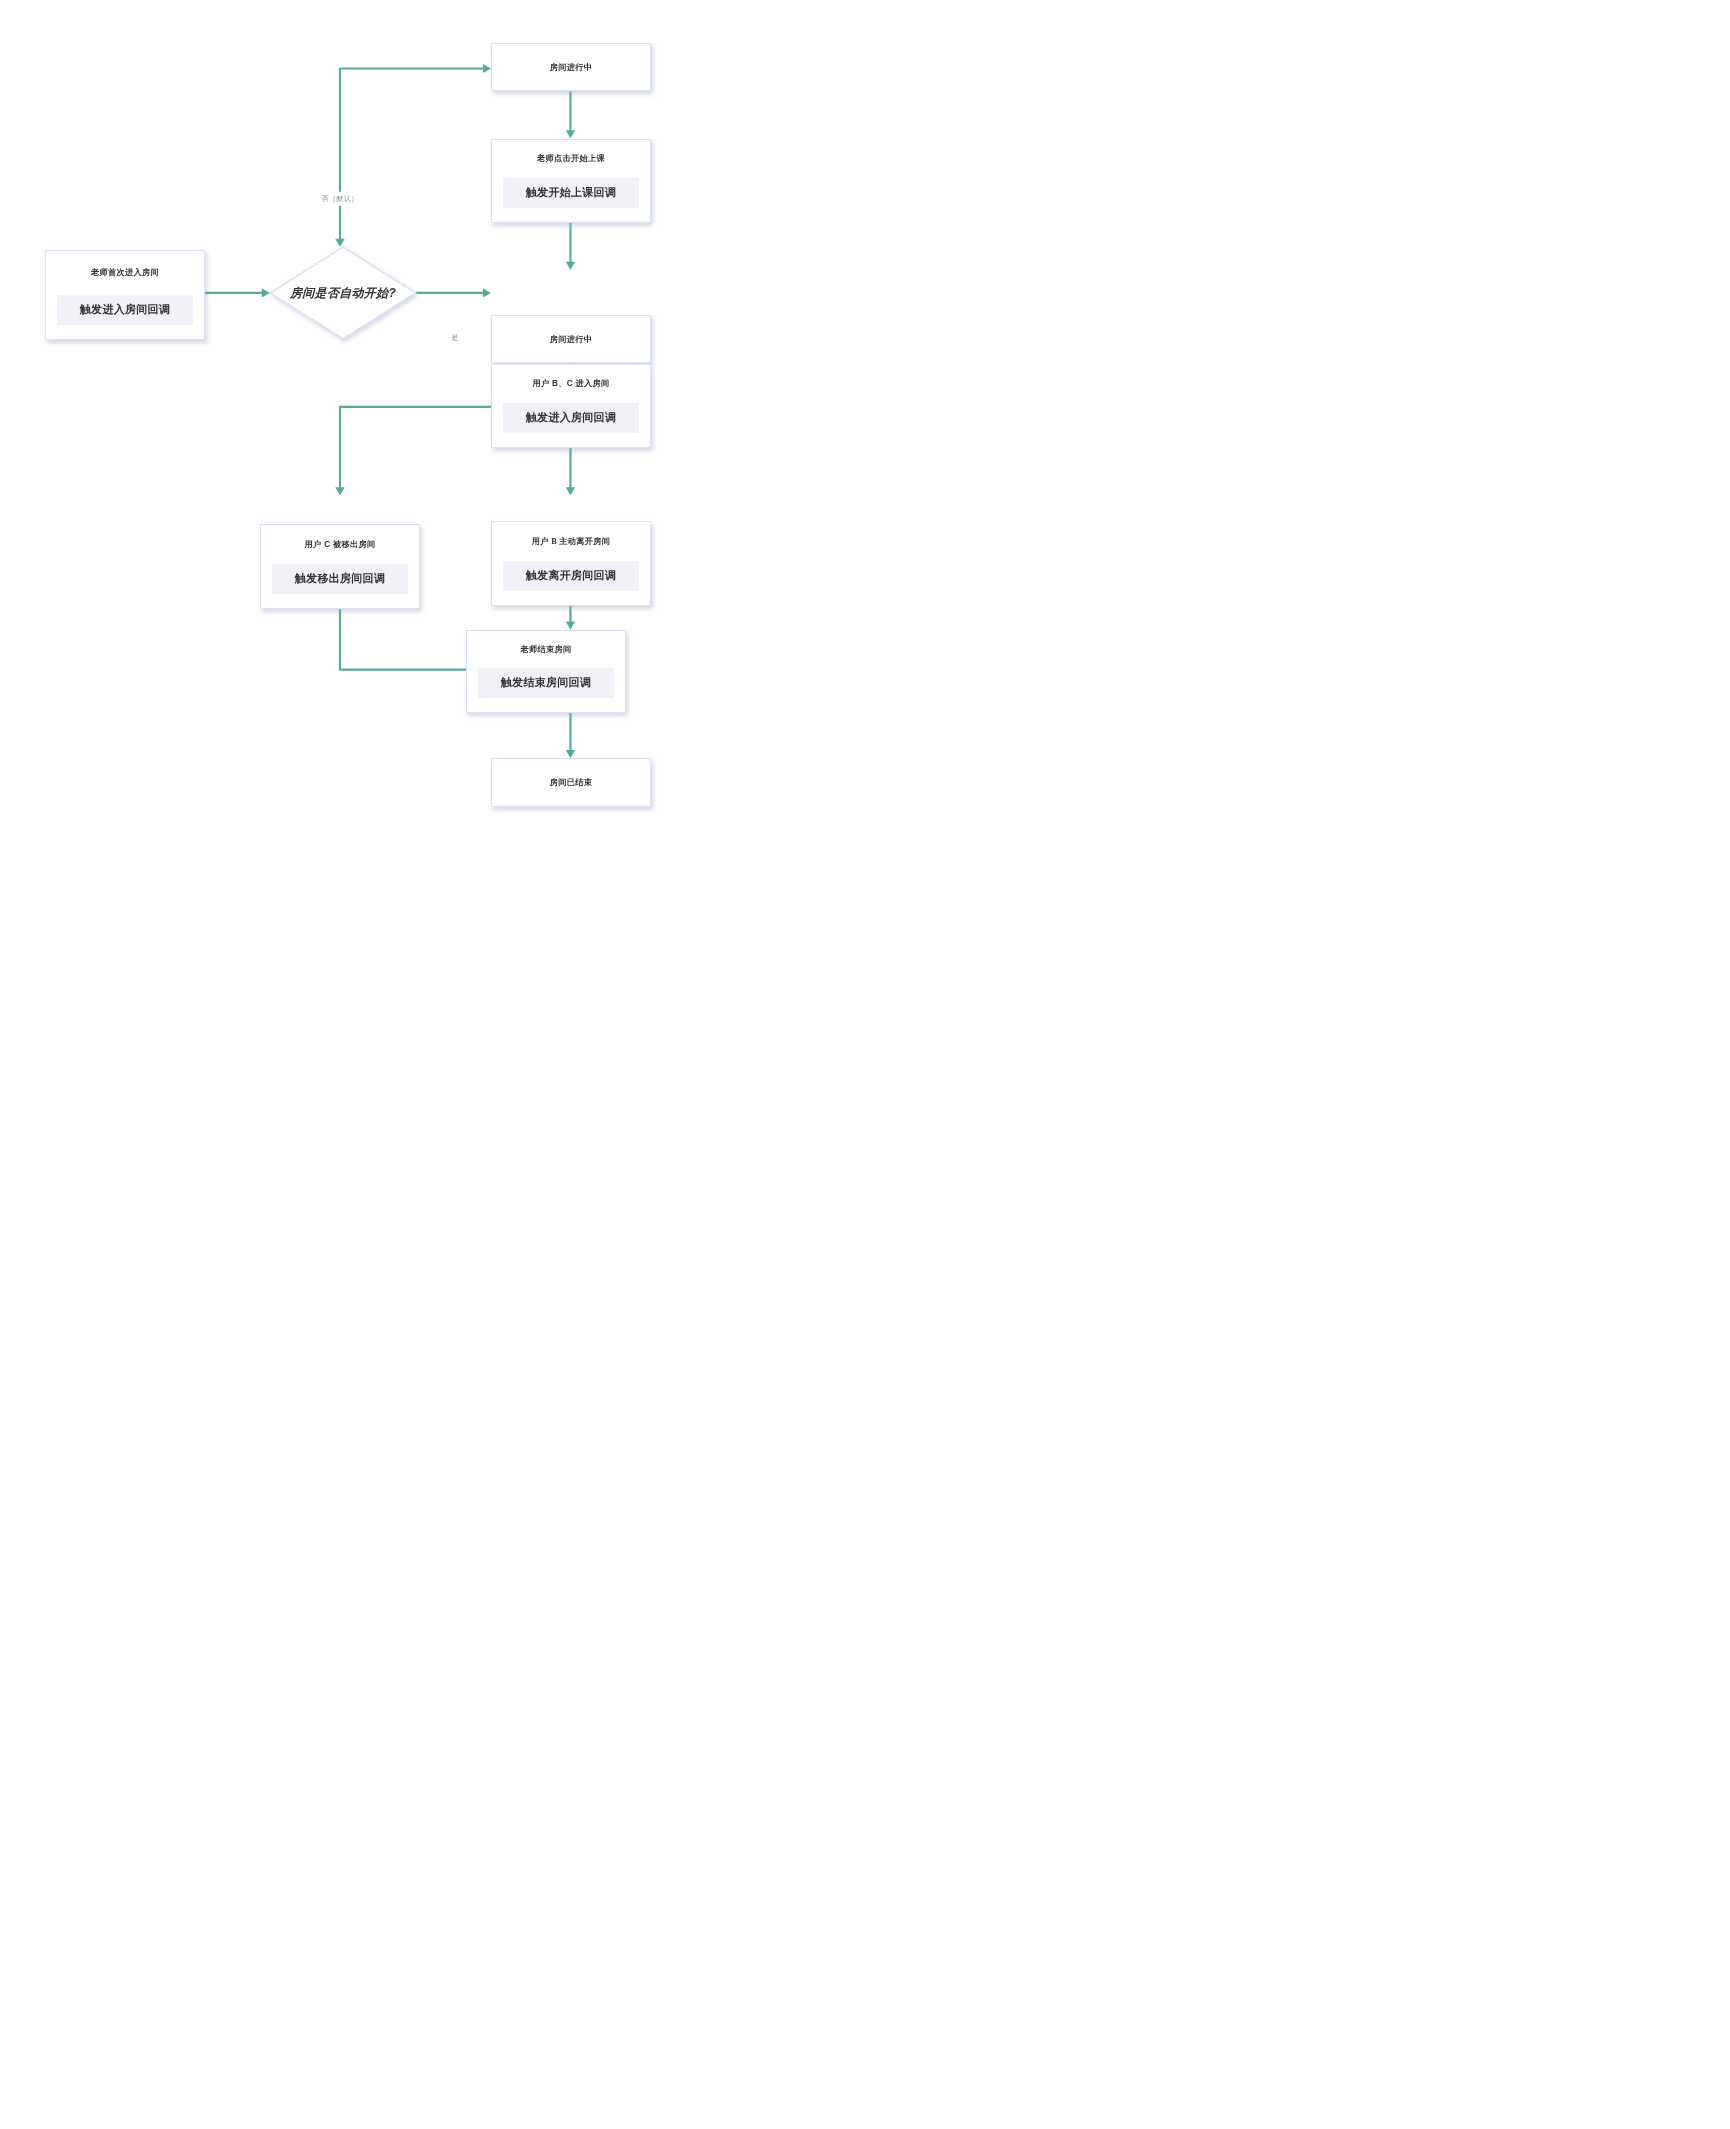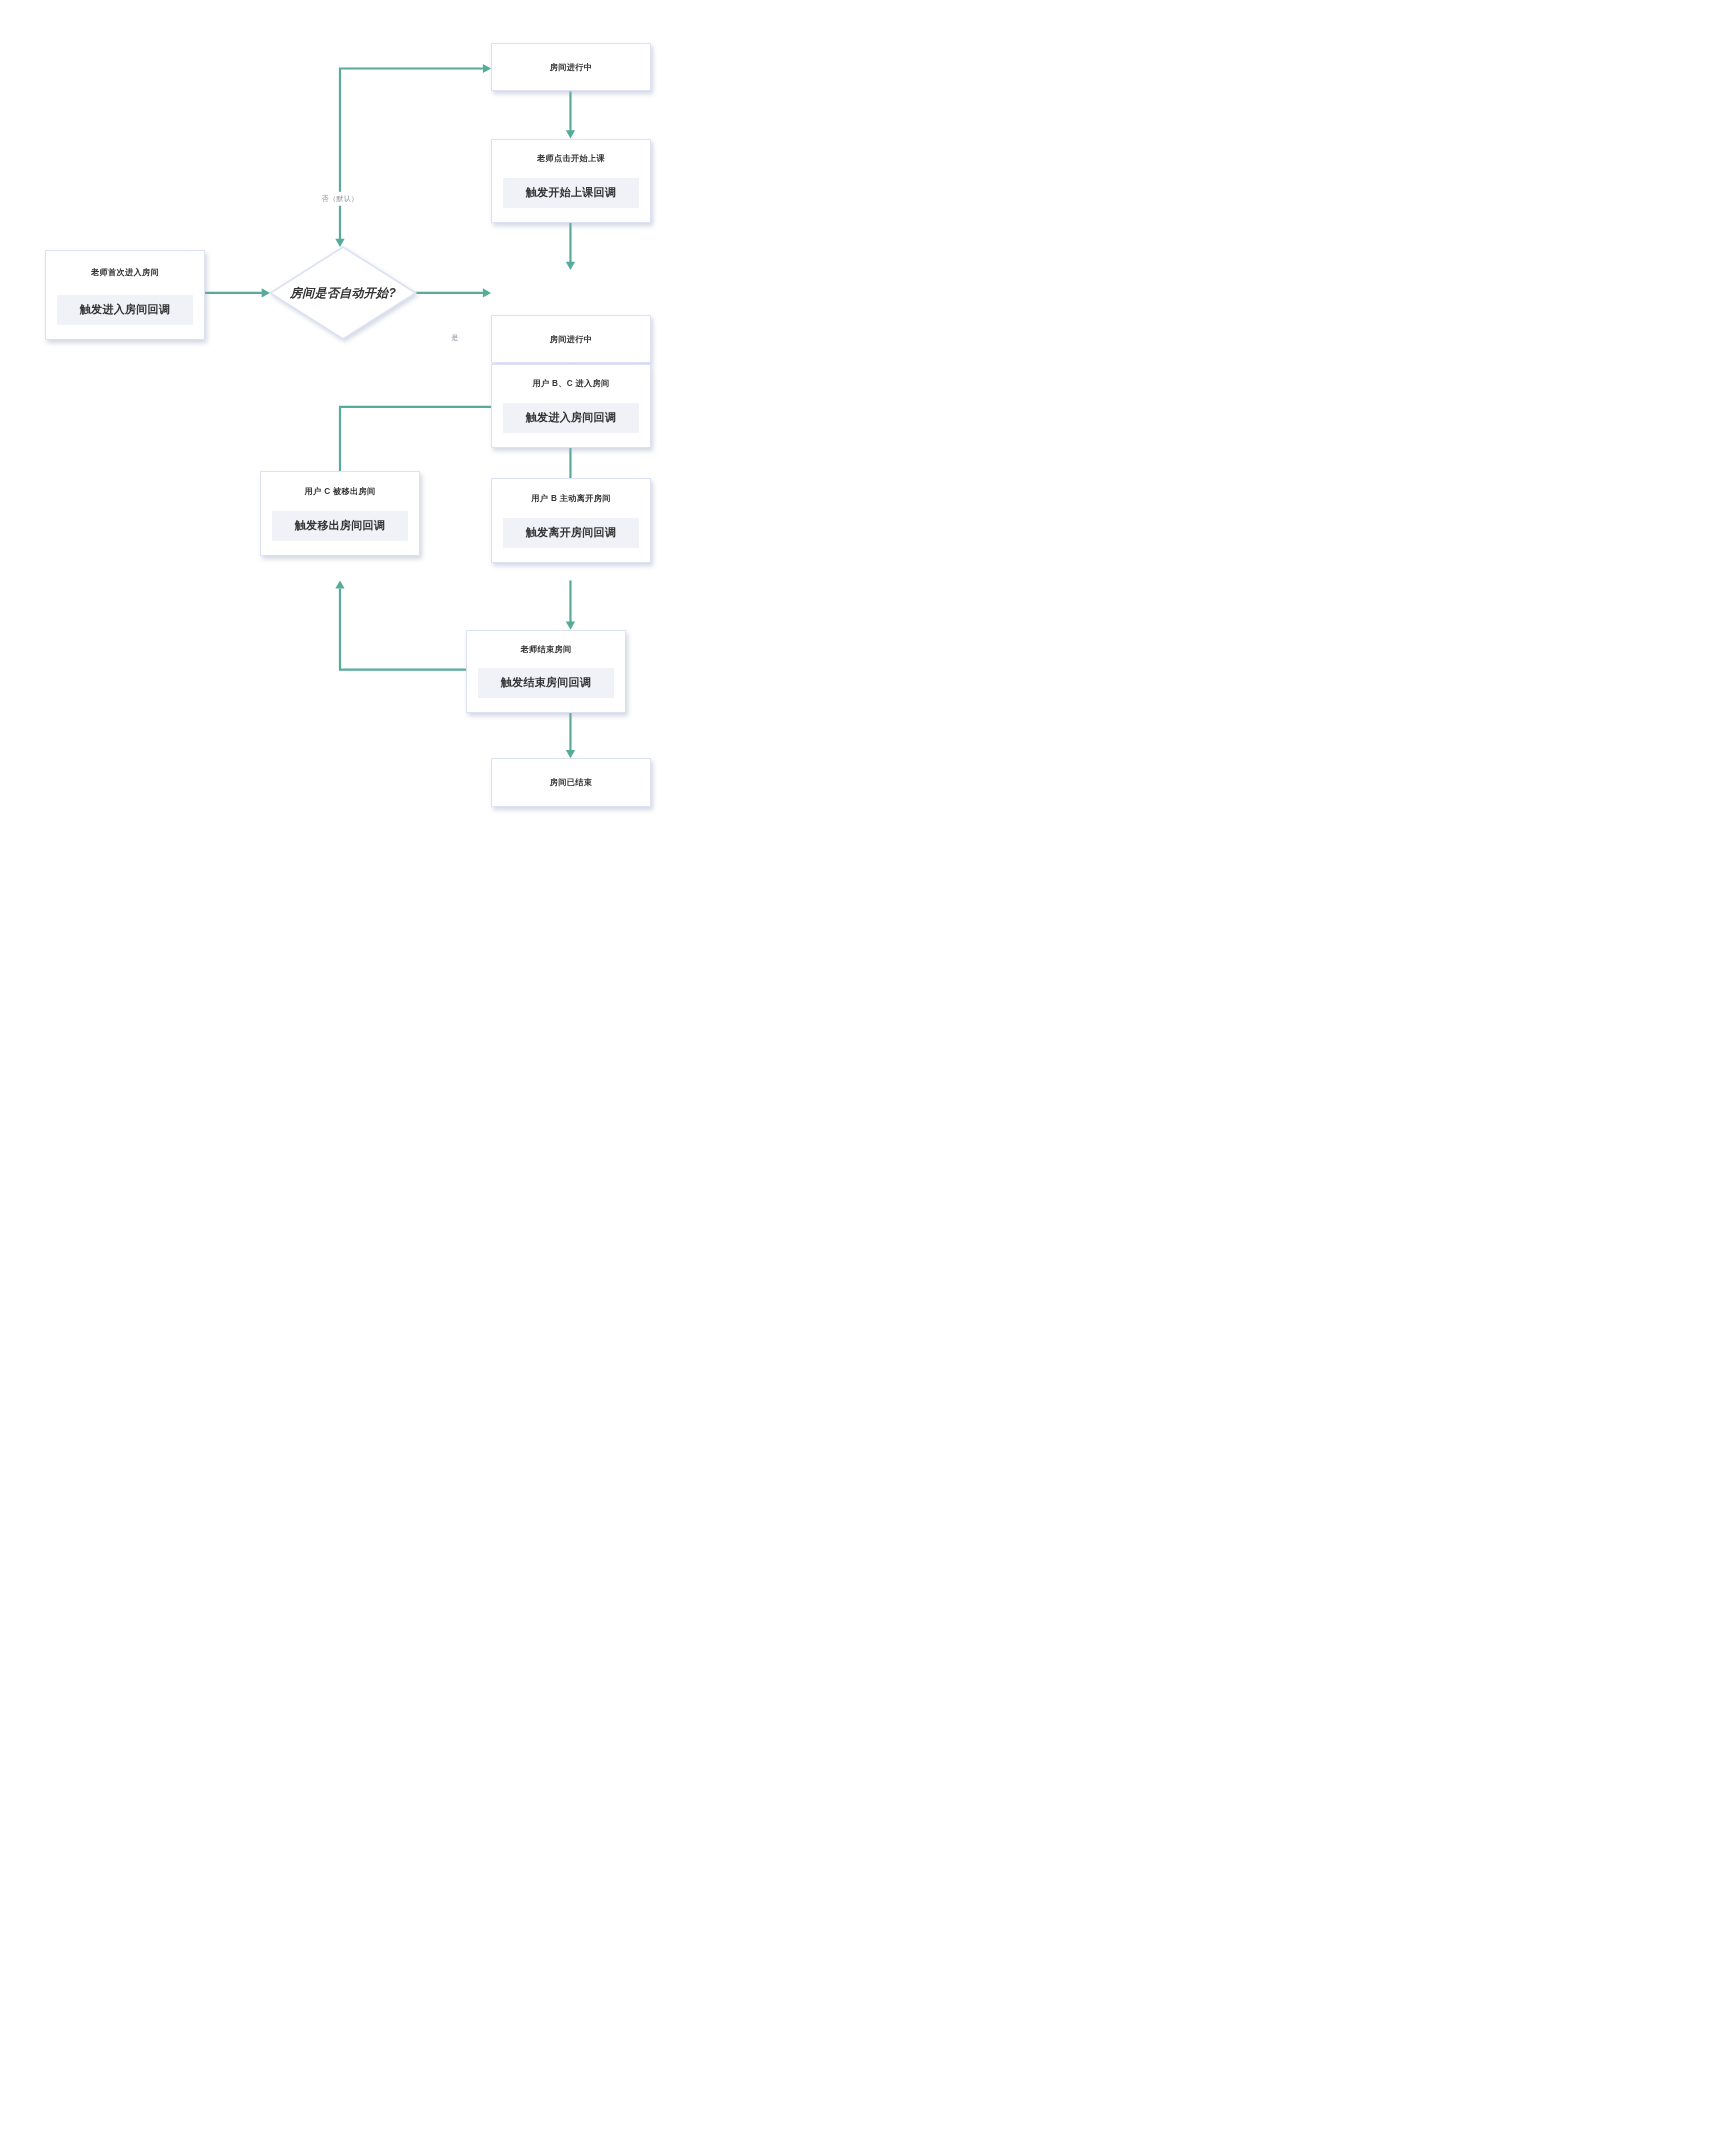--- a/index.html
+++ b/index.html
@@ -61,22 +61,22 @@
     letter-spacing:0.3px;
     white-space:nowrap;
   }
   .n-box.simple .title{flex:1;}
   
   #room-not-started   {left:491px;top:43px;  width:160px;height:48px;}
   #teacher-click-start{left:491px;top:139px; width:160px;height:84px;}
   #teacher-first-enter{left:45px; top:250px; width:160px;height:90px;}
   #room-in-progress   {left:491px;top:270px; width:160px;height:48px;margin-top:45px;}
   #users-bc-enter     {left:491px;top:364px; width:160px;height:84px;}
-  #user-c-removed     {left:260px;top:471px; width:160px;height:85px;}
-  #user-b-leaves      {left:491px;top:478px; width:160px;height:85px;}
+  #user-c-removed     {left:260px;top:524px; width:160px;height:85px;}
+  #user-b-leaves      {left:491px;top:521px; width:160px;height:85px;font-family:Liberation Serif, serif;}
   #teacher-ends-room  {left:466px;top:630px;width:160px;height:83px;}
   #room-ended         {left:491px;top:758px;width:160px;height:49px;}
   
   .decision{
     position:absolute;
     left:269px;top:246px;width:148px;height:94px;
   }
   .decision svg{position:absolute;left:0;top:0;overflow:visible;}
   .decision polygon{
     fill:var(--c-node_bg);

